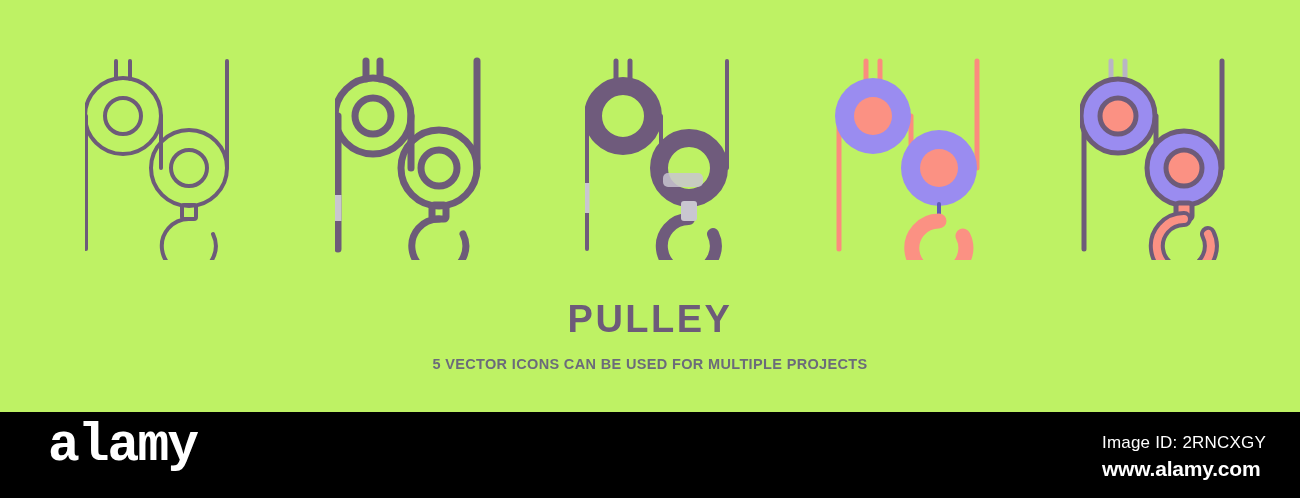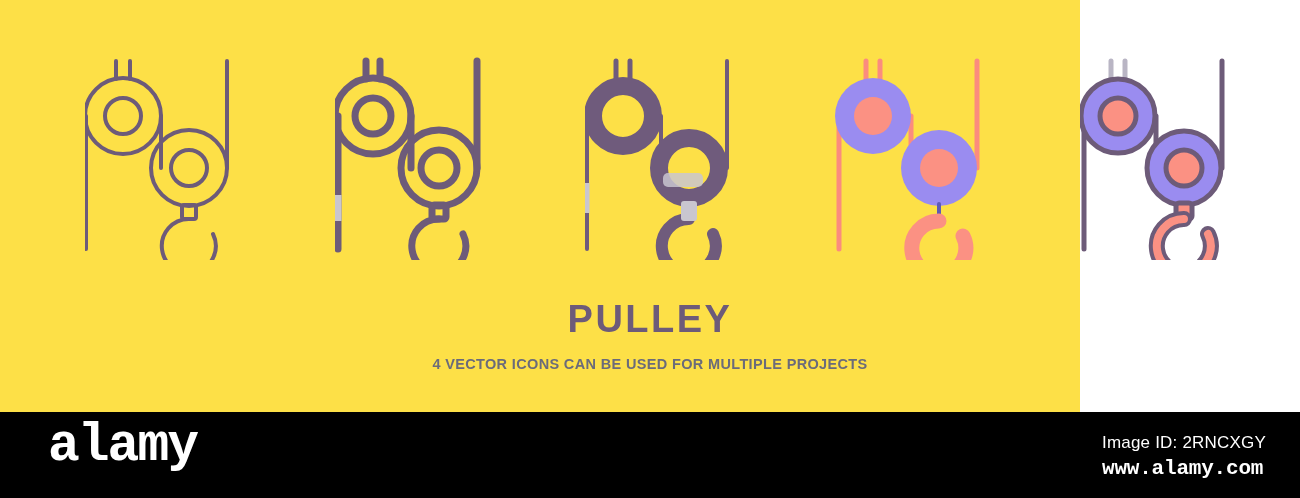--- a/index.html
+++ b/index.html
@@ -9,23 +9,23 @@
   }
   body {
     font-family: "Liberation Sans", sans-serif;
     width: 1300px;
     height: 498px;
     overflow: hidden;
     position: relative;
   }
   #stage {
     position: relative;
-    width: 1080px;
+    width: 1300px;
     height: 498px;
-    background: #fde047;
+    background: #bef264;
   }
   .icon-strip {
     position: absolute;
     left: 0;
     top: 0;
     width: 1300px;
     height: 290px;
   }
   .icon-slot {
     position: absolute;
@@ -93,21 +93,21 @@
     line-height: 22px;
     font-family: "Liberation Sans", sans-serif;
     text-align: center;
   }
   .wm-url {
     font-size: 21px;
     font-weight: bold;
     letter-spacing: -0.2px;
     line-height: 26px;
     margin-top: 2px;
-    font-family: Liberation Mono, monospace;
+    font-family: Liberation Sans, sans-serif;
   }
 </style>
 </head>
 <body>
 
 <div id="stage">
 
   <div class="icon-strip">
 
     <div class="icon-slot" style="left:85px;">
@@ -199,21 +199,21 @@
         <rect x="96" y="148" width="16" height="16" rx="3" fill="#fb9183" stroke="#6d5b79" stroke-width="5"></rect>
         <path d="M104 164 a27 27 0 1 0 24 15" fill="none" stroke="#6d5b79" stroke-width="16" stroke-linecap="round"></path>
         <path d="M104 164 a27 27 0 1 0 24 15" fill="none" stroke="#fb9183" stroke-width="8" stroke-linecap="round"></path>
       </svg>
     </div>
 
   </div>
 
   <div class="caption-block">
     <div class="caption-title">PULLEY</div>
-    <div class="caption-sub">4 VECTOR ICONS CAN BE USED FOR MULTIPLE PROJECTS</div>
+    <div class="caption-sub">5 VECTOR ICONS CAN BE USED FOR MULTIPLE PROJECTS</div>
   </div>
 
   <div class="watermark-bar">
     <div class="wm-logo">alamy</div>
     <div class="wm-right">
       <div class="wm-id">Image ID: 2RNCXGY</div>
       <div class="wm-url">www.alamy.com</div>
     </div>
   </div>
 

